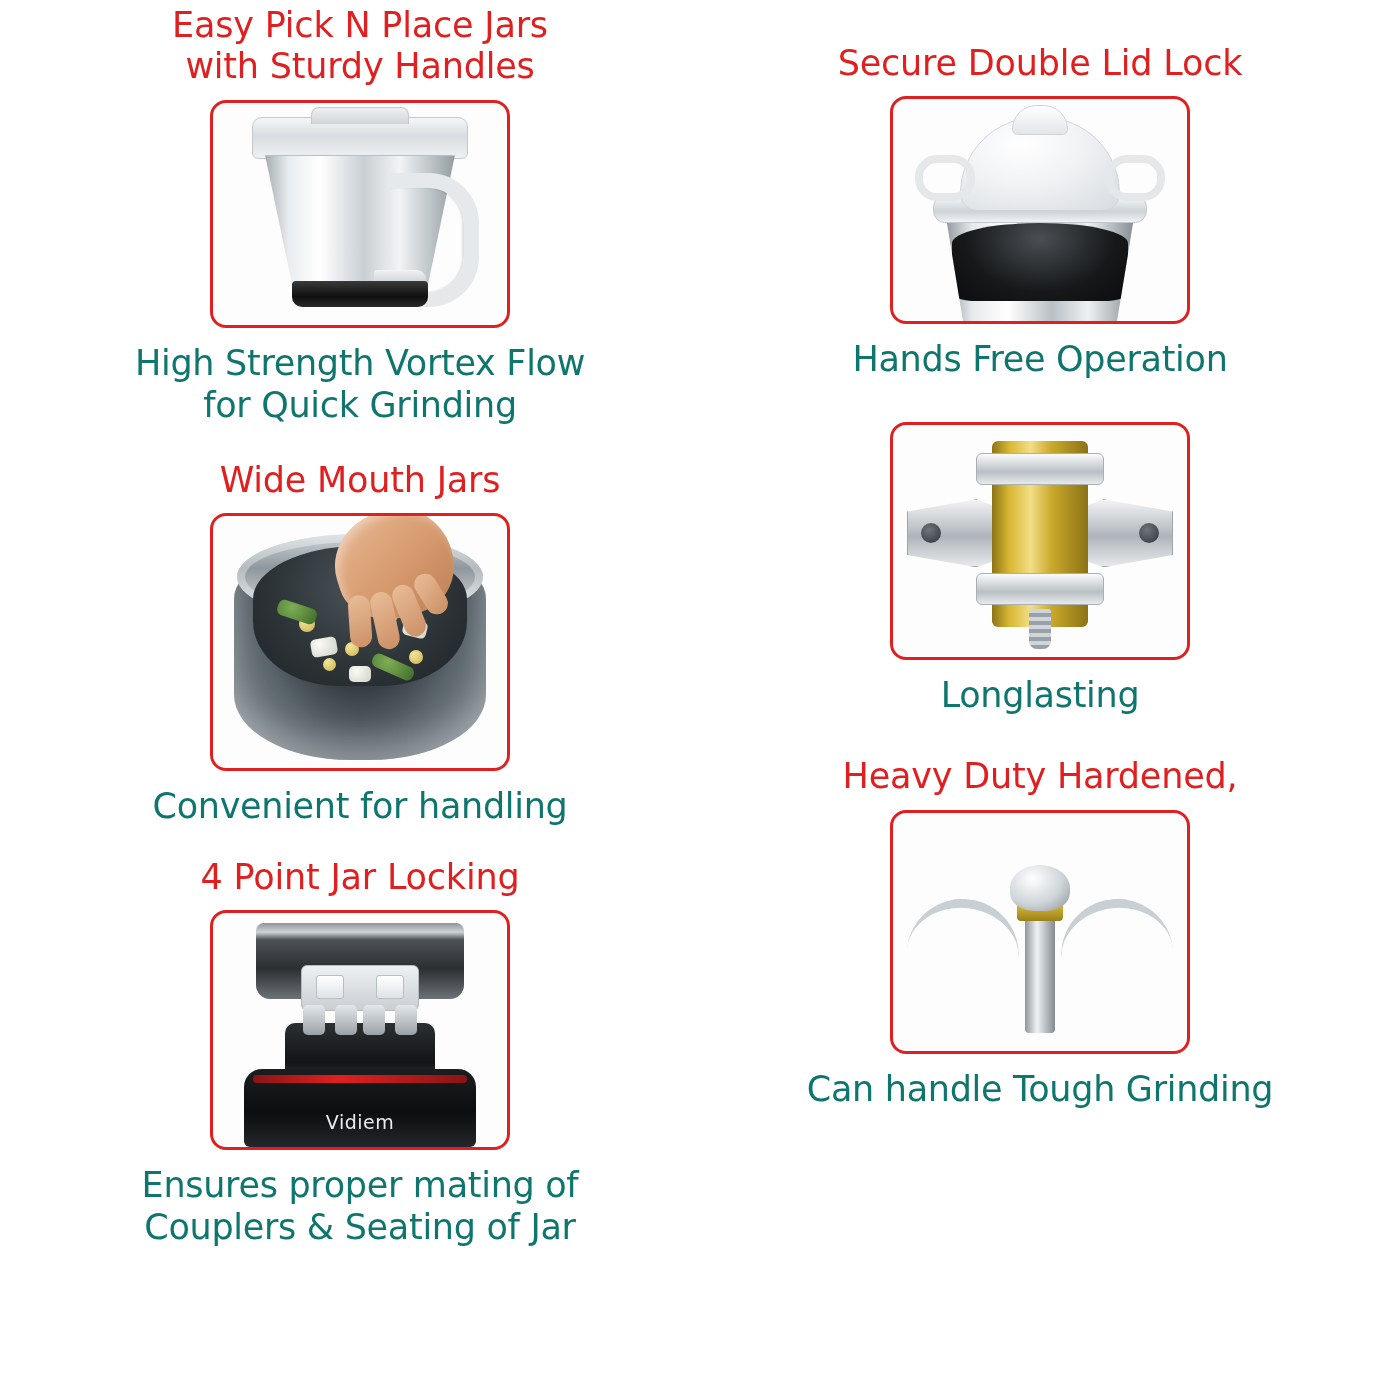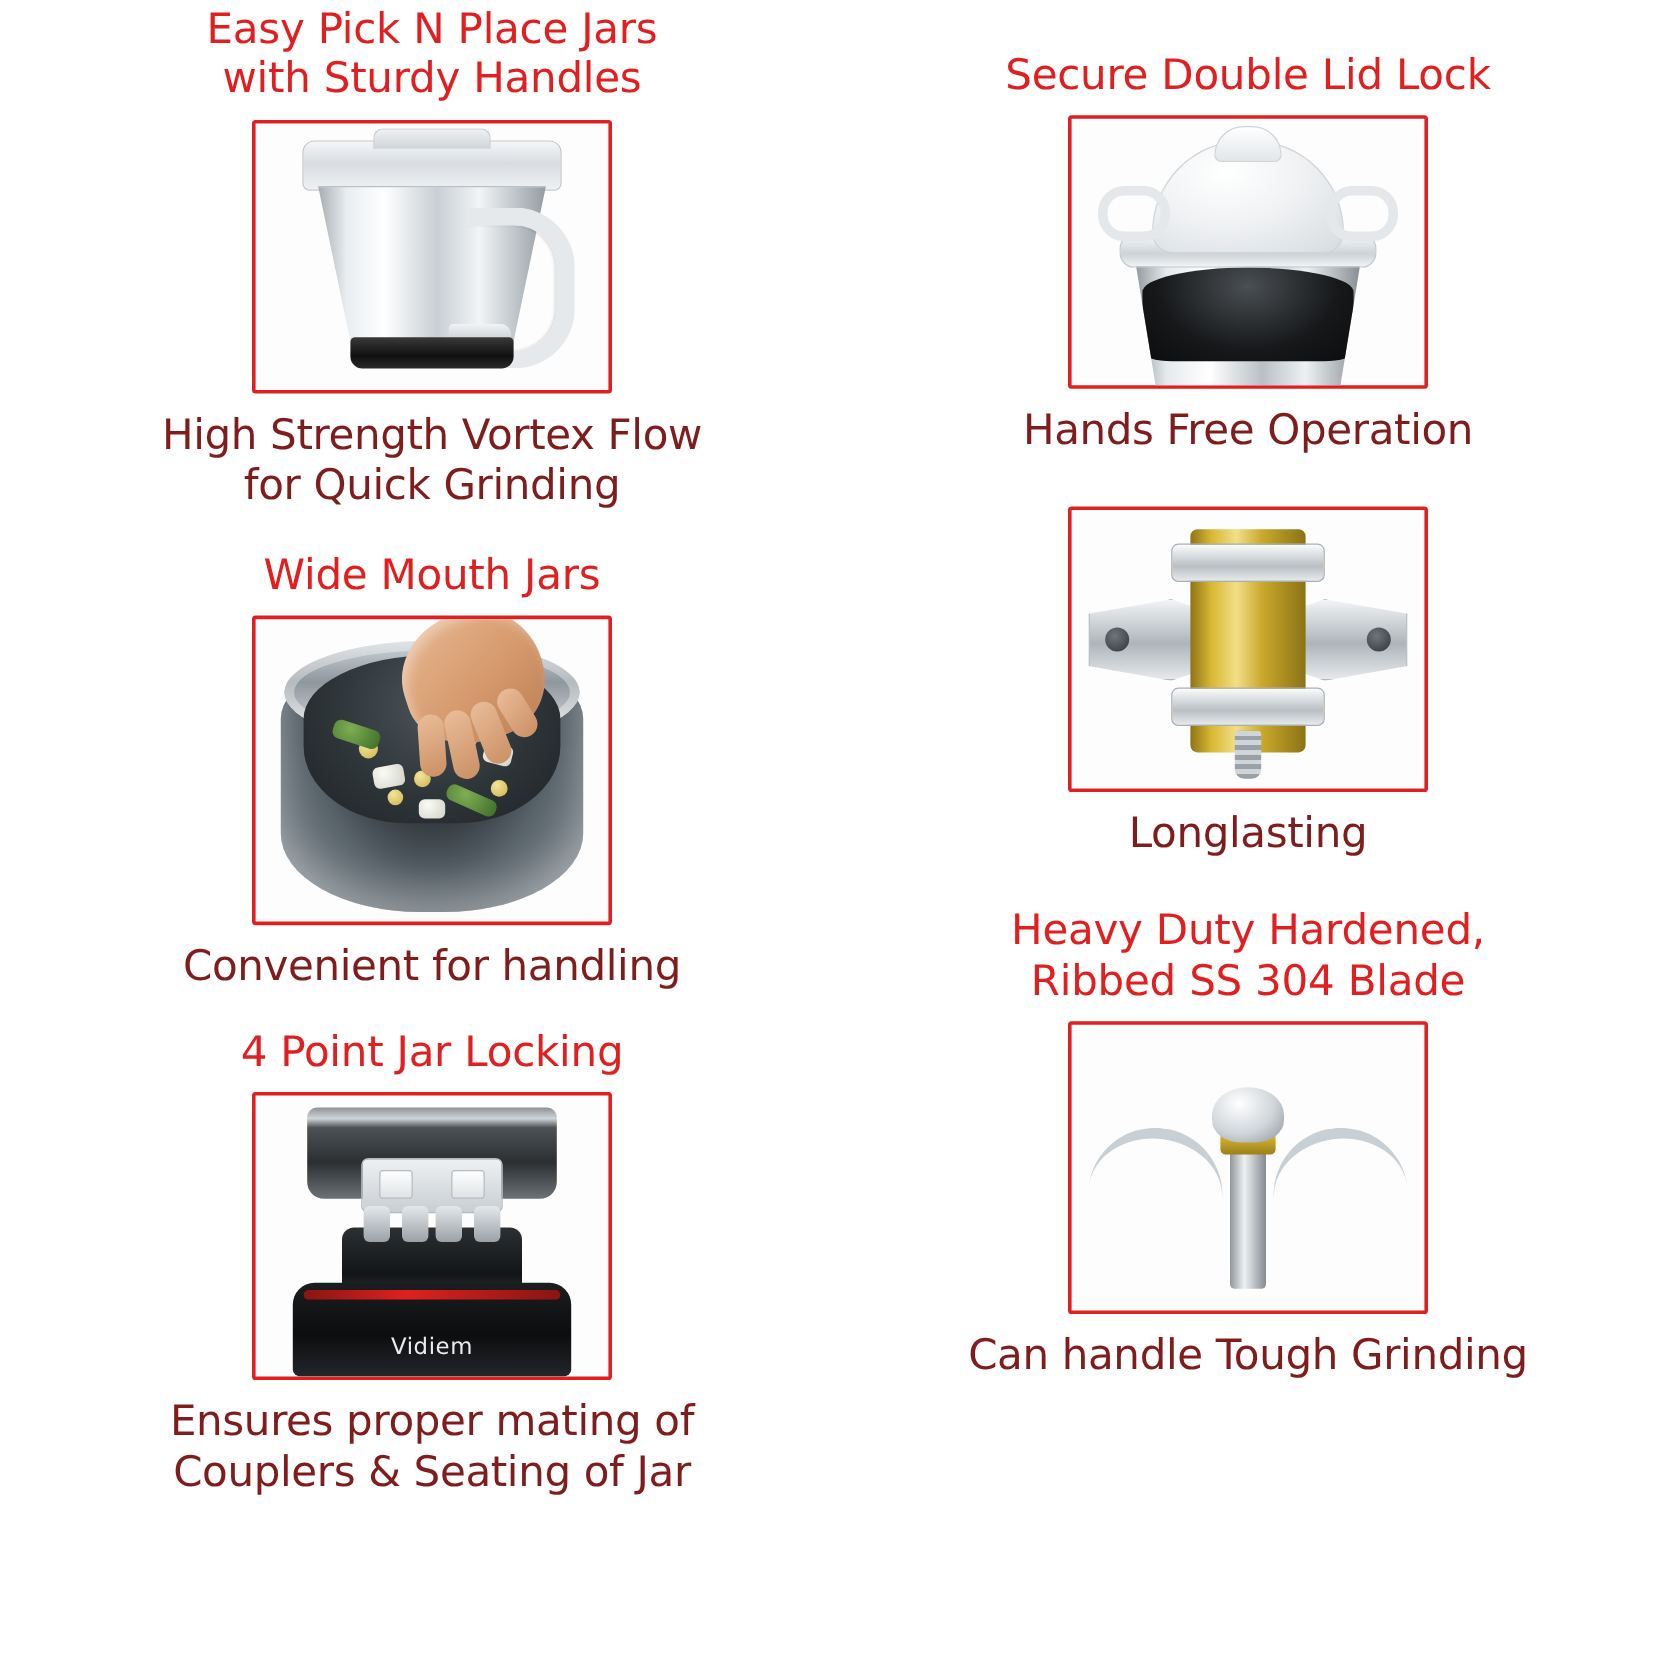--- a/index.html
+++ b/index.html
@@ -39,31 +39,31 @@
   .f-title {
     color: #e02020;
     font-size: 35px;
     line-height: 1.18;
     text-align: center;
     font-weight: 400;
     margin: 0 0 12px 0;
     letter-spacing: -0.2px;
   }
   .f-caption {
-    color: #7f1d1d;
+    color: #0f766e;
     font-size: 35px;
     line-height: 1.2;
     text-align: center;
     font-weight: 400;
     margin: 14px 0 0 0;
     letter-spacing: -0.3px;
   }
   .imgbox {
     border: 3px solid #e02020;
-    border-radius: 3px;
+    border-radius: 16px;
     background: #fdfdfd;
     position: relative;
     overflow: hidden;
     box-sizing: border-box;
   }
 
   
   .box-jar { width: 300px; height: 228px; }
   .jar-wrap { position:absolute; inset:0; }
   .jar-lid {
@@ -421,21 +421,20 @@
       <div class="f-caption">
         <div>Longlasting</div>
       </div>
     </div>
 
     <div style="height:40px"></div>
 
     <div class="feature">
       <div class="f-title">
         <div>Heavy Duty Hardened,</div>
-        <div>Ribbed SS 304 Blade</div>
       </div>
       <div class="imgbox box-blade">
         <div class="bl-wing l"></div>
         <div class="bl-wing r"></div>
         <div class="bl-shaft"></div>
         <div class="bl-nut"></div>
         <div class="bl-hub"></div>
       </div>
       <div class="f-caption">
         <div>Can handle Tough Grinding</div>

